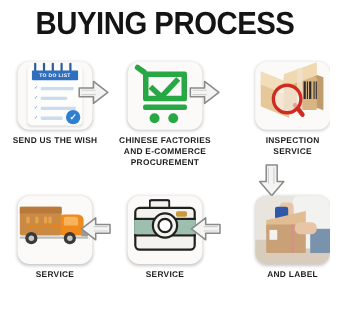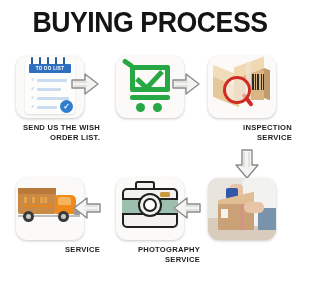--- a/index.html
+++ b/index.html
@@ -22,36 +22,36 @@
     transform-origin:center;
     white-space:nowrap;
   }
 
   
   .cell{position:absolute;width:100px;}
   .cell-r1{top:56px;}
   .cell-r2{top:178px;}
   .c1{left:0px;}
   .c2{left:100px;}
-  .c3{left:192px;}
+  .c3{left:216px;}
 
   .tile{
     position:relative;
     width:68px;height:62px;
     margin:0 auto;
     border-radius:11px;
     background:#fbfaf8;
     box-shadow:0 1px 3px rgba(0,0,0,.22);
     overflow:hidden;
   }
   .tile.photo{background:#e9e6e1;}
 
   .caption{
     margin-top:5px;
-    text-align:right;
+    text-align:center;
     font-size:7.6px;
     font-weight:bold;
     line-height:10px;
     letter-spacing:.25px;
     color:#1d1d1d;
     text-transform:uppercase;
   }
 
   
   .todo{position:absolute;left:9px;top:4px;width:50px;height:54px;
@@ -186,41 +186,45 @@
         </div>
         <div class="todo-row" style="top:45px">
           <span class="ck">✓</span>
           <span class="bar" style="width:20px"></span>
         </div>
         <div class="todo-badge">✓</div>
       </div>
     </div>
     <div class="caption">
       <div>SEND US THE WISH</div>
-      <div>ORDER LIST.</div>
     </div>
   </div>
 
   <div class="arrow" style="left:70px;top:72px;">
     <svg width="30" height="26" viewBox="0 0 30 26">
       <path d="M2 8 H15 V2 L28 12 L15 22 V16 H2 Z" fill="#f4f4f2" stroke="#8a8a8a" stroke-width="1.4" stroke-linejoin="round"></path>
       <path d="M4 10 H17 M4 14 H17" stroke="#cfcfcf" stroke-width="1"></path>
     </svg>
   </div>
 
   <div class="cell cell-r1 c2">
     <div class="tile">
       <div class="cart">
         <div class="cart-handle"></div>
         <div class="cart-body"></div>
         <div class="cart-check"></div>
         <div class="cart-bar"></div>
         <div class="cart-w l"></div>
         <div class="cart-w r"></div>
       </div>
+    </div>
+    <div class="caption">
+      <div>CHINESE FACTORIES</div>
+      <div>AND E-COMMERCE</div>
+      <div>PROCUREMENT</div>
     </div>
   </div>
 
   <div class="arrow" style="left:171px;top:72px;">
     <svg width="30" height="26" viewBox="0 0 30 26">
       <path d="M2 8 H15 V2 L28 12 L15 22 V16 H2 Z" fill="#f4f4f2" stroke="#8a8a8a" stroke-width="1.4" stroke-linejoin="round"></path>
       <path d="M4 10 H17 M4 14 H17" stroke="#cfcfcf" stroke-width="1"></path>
     </svg>
   </div>
 
@@ -300,21 +304,20 @@
         <div class="cam"></div>
         <div class="cam-band"></div>
         <div class="cam-band-l" style="top:20px"></div>
         <div class="cam-band-l" style="top:35px"></div>
         <div class="cam-flash"></div>
         <div class="cam-lens-o"></div>
         <div class="cam-lens-i"></div>
       </div>
     </div>
     <div class="caption">
-      <div>PHOTOGRAPHY</div>
       <div>SERVICE</div>
     </div>
   </div>
 
   <div class="arrow" style="left:172px;top:196px;">
     <svg width="30" height="26" viewBox="0 0 30 26">
       <path d="M28 8 H15 V2 L2 12 L15 22 V16 H28 Z" fill="#f4f4f2" stroke="#8a8a8a" stroke-width="1.4" stroke-linejoin="round"></path>
       <path d="M13 10 H26 M13 14 H26" stroke="#cfcfcf" stroke-width="1"></path>
     </svg>
   </div>
@@ -329,16 +332,17 @@
         <div class="pk-arm2"></div>
         <div class="pk-tape"></div>
         <div class="pk-box-top"></div>
         <div class="pk-box"></div>
         <div class="pk-seam"></div>
         <div class="pk-lbl"></div>
         <div class="pk-arm"></div>
       </div>
     </div>
     <div class="caption">
+      <div>AND LABEL</div>
     </div>
   </div>
 
 </div>
 
 </body></html>

